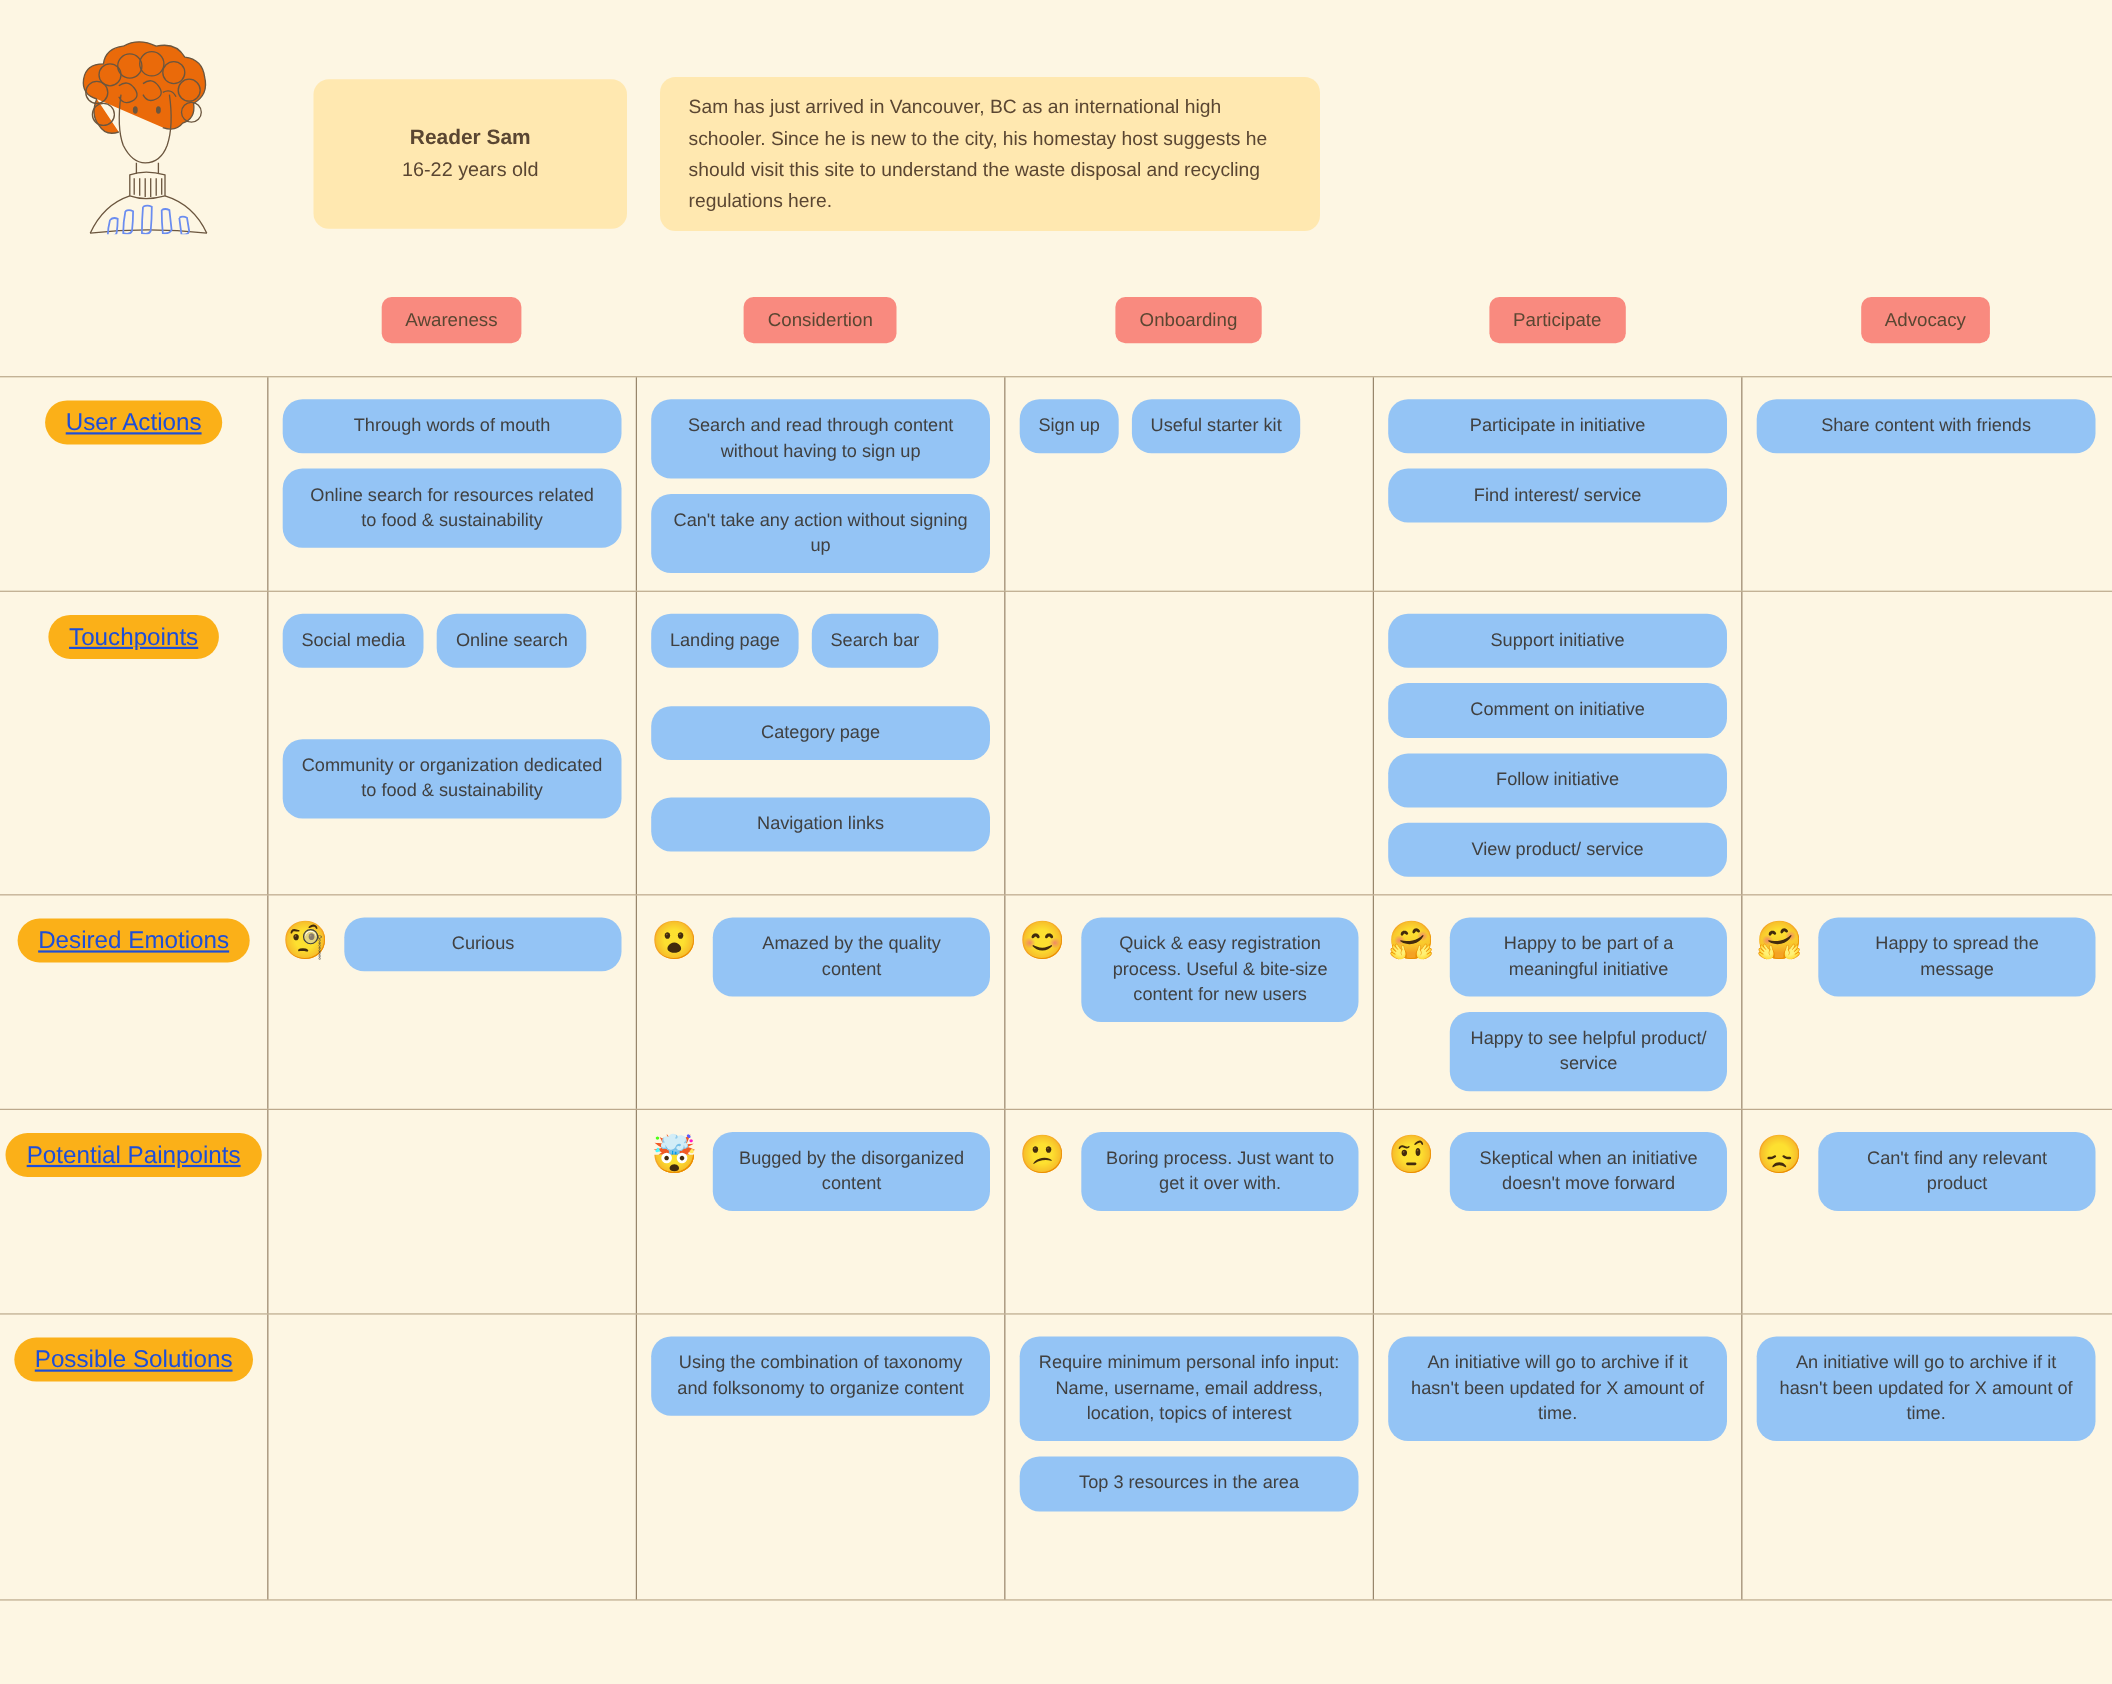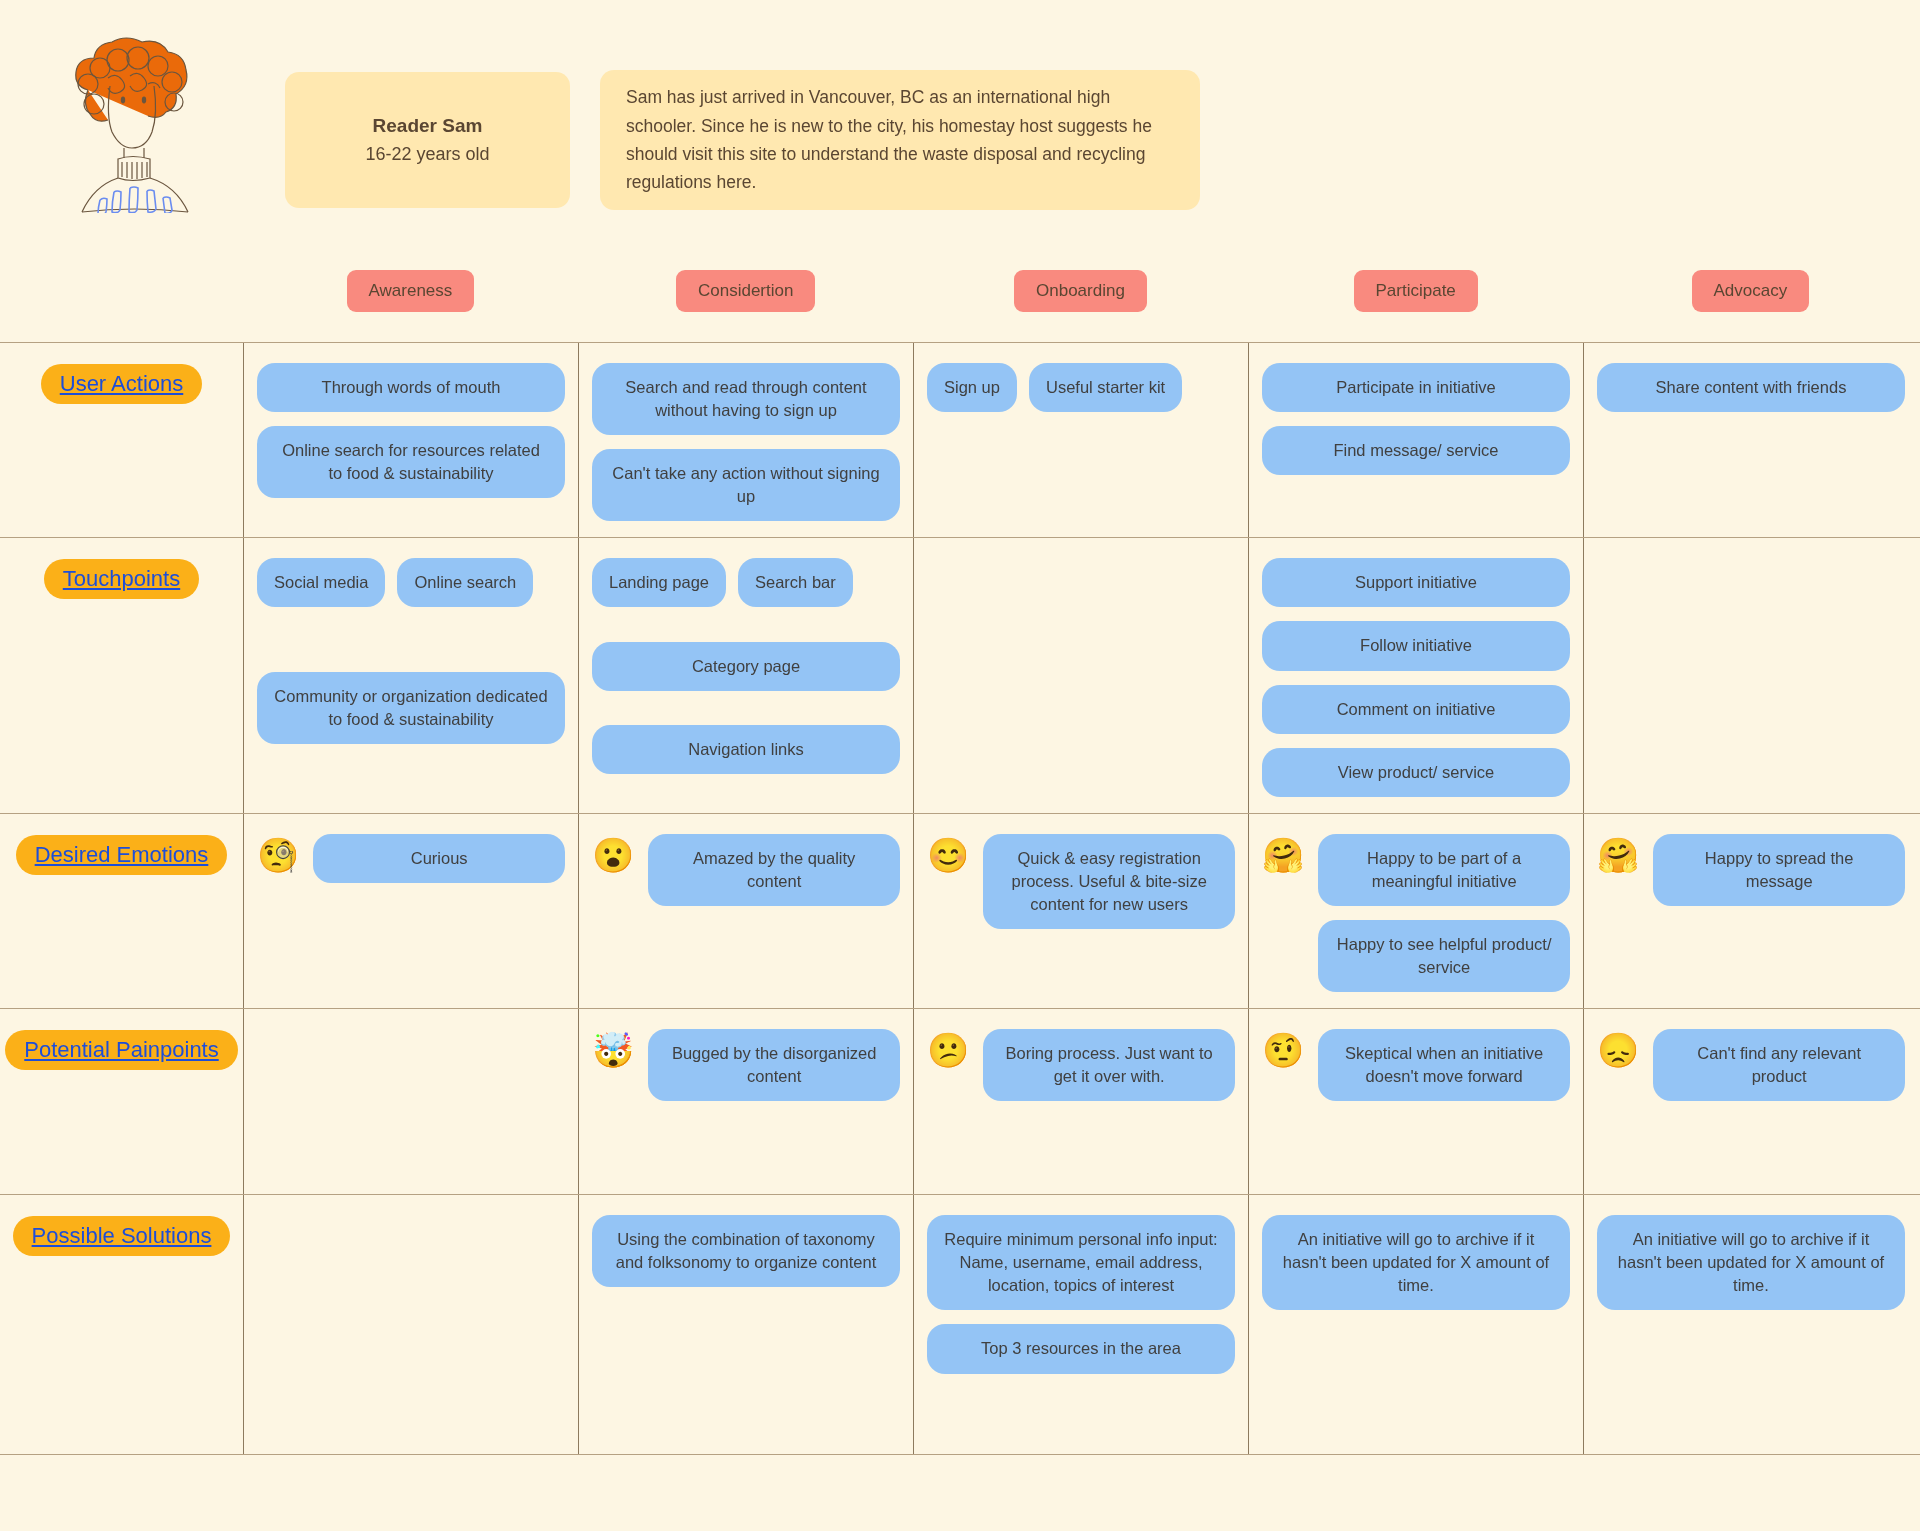--- a/index.html
+++ b/index.html
@@ -265,21 +265,21 @@
       <div class="cell">
         <div class="card full">Search and read through content without having to sign up</div>
         <div class="card full">Can't take any action without signing up</div>
       </div>
       <div class="cell cell-inline">
         <div class="card auto">Sign up</div>
         <div class="card auto">Useful starter kit</div>
       </div>
       <div class="cell">
         <div class="card full">Participate in initiative</div>
-        <div class="card full">Find message/ service</div>
+        <div class="card full">Find interest/ service</div>
       </div>
       <div class="cell">
         <div class="card full">Share content with friends</div>
       </div>
     </div>
     <div class="row row-touchpoints">
       <div class="row-label-cell">
         <div class="row-pill">Touchpoints</div>
       </div>
       <div class="cell cell-inline">
@@ -289,22 +289,22 @@
       </div>
       <div class="cell cell-inline">
         <div class="card auto">Landing page</div>
         <div class="card auto">Search bar</div>
         <div class="card auto" style="flex-basis: 100%;">Category page</div>
         <div class="card auto" style="flex-basis: 100%;">Navigation links</div>
       </div>
       <div class="cell"></div>
       <div class="cell">
         <div class="card full">Support initiative</div>
+        <div class="card full">Comment on initiative</div>
         <div class="card full">Follow initiative</div>
-        <div class="card full">Comment on initiative</div>
         <div class="card full">View product/ service</div>
       </div>
       <div class="cell"></div>
     </div>
     <div class="row row-emotions">
       <div class="row-label-cell">
         <div class="row-pill">Desired Emotions</div>
       </div>
       <div class="cell">
         <div class="emo-group">

